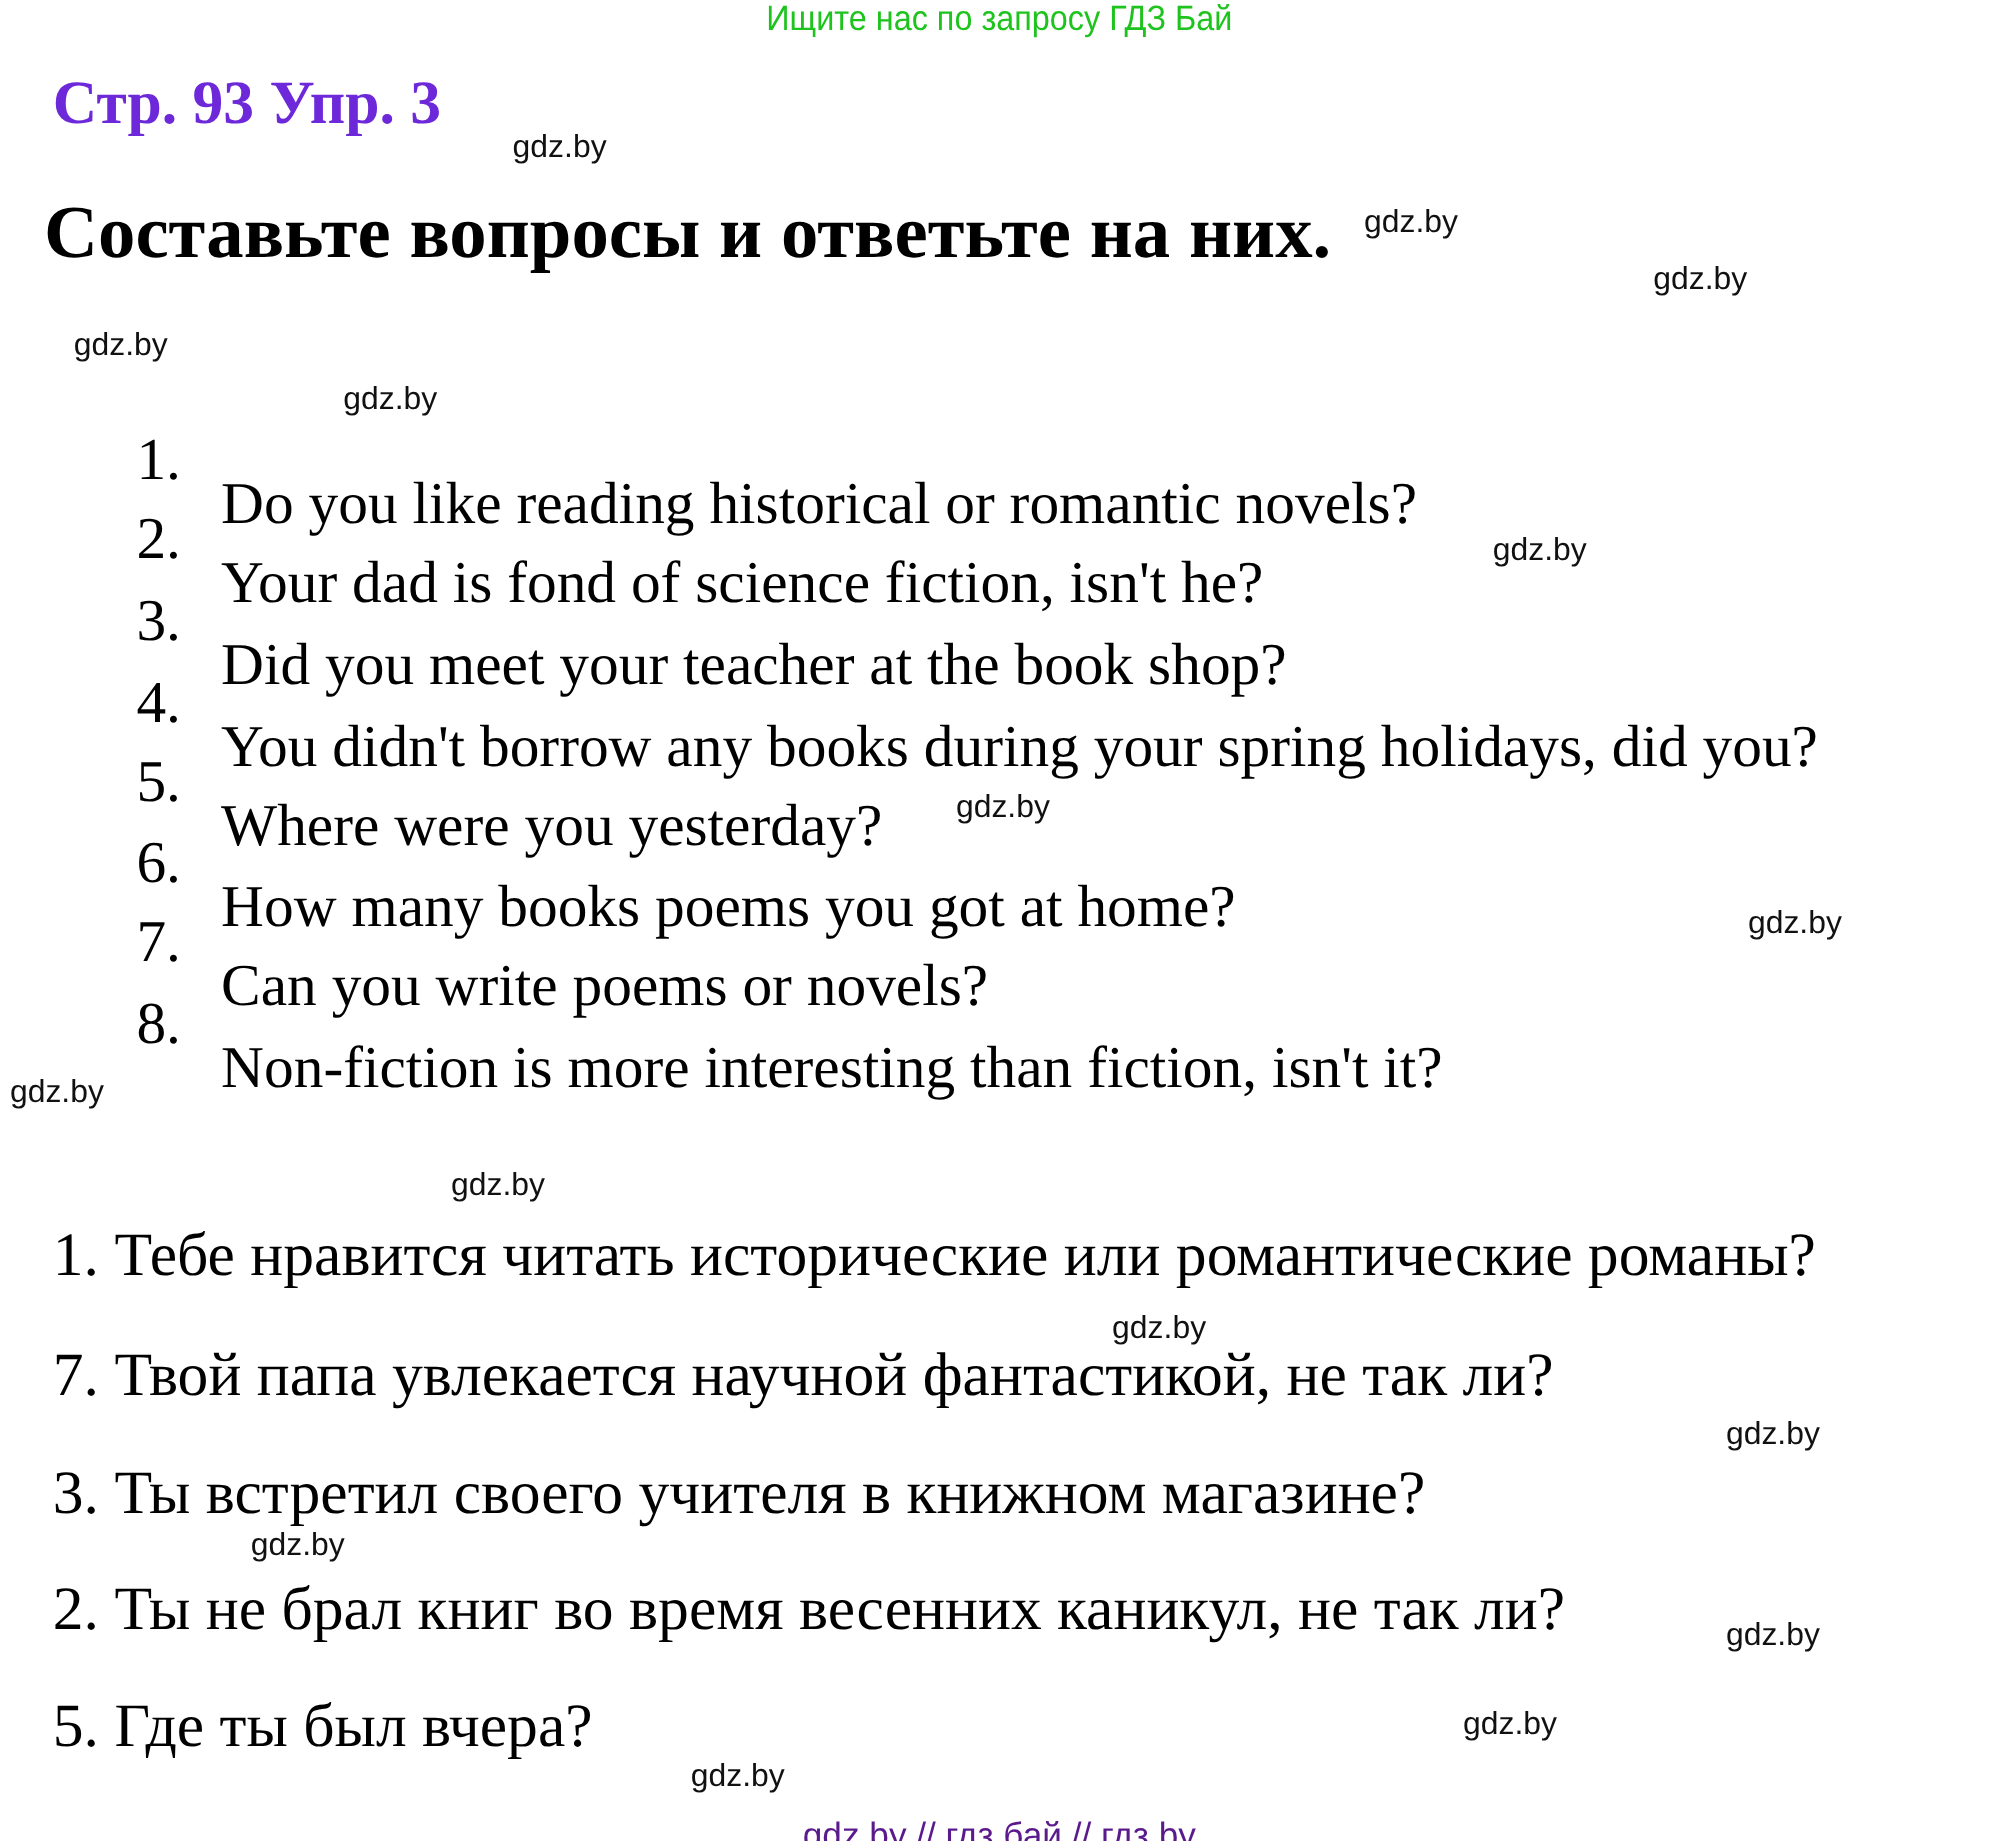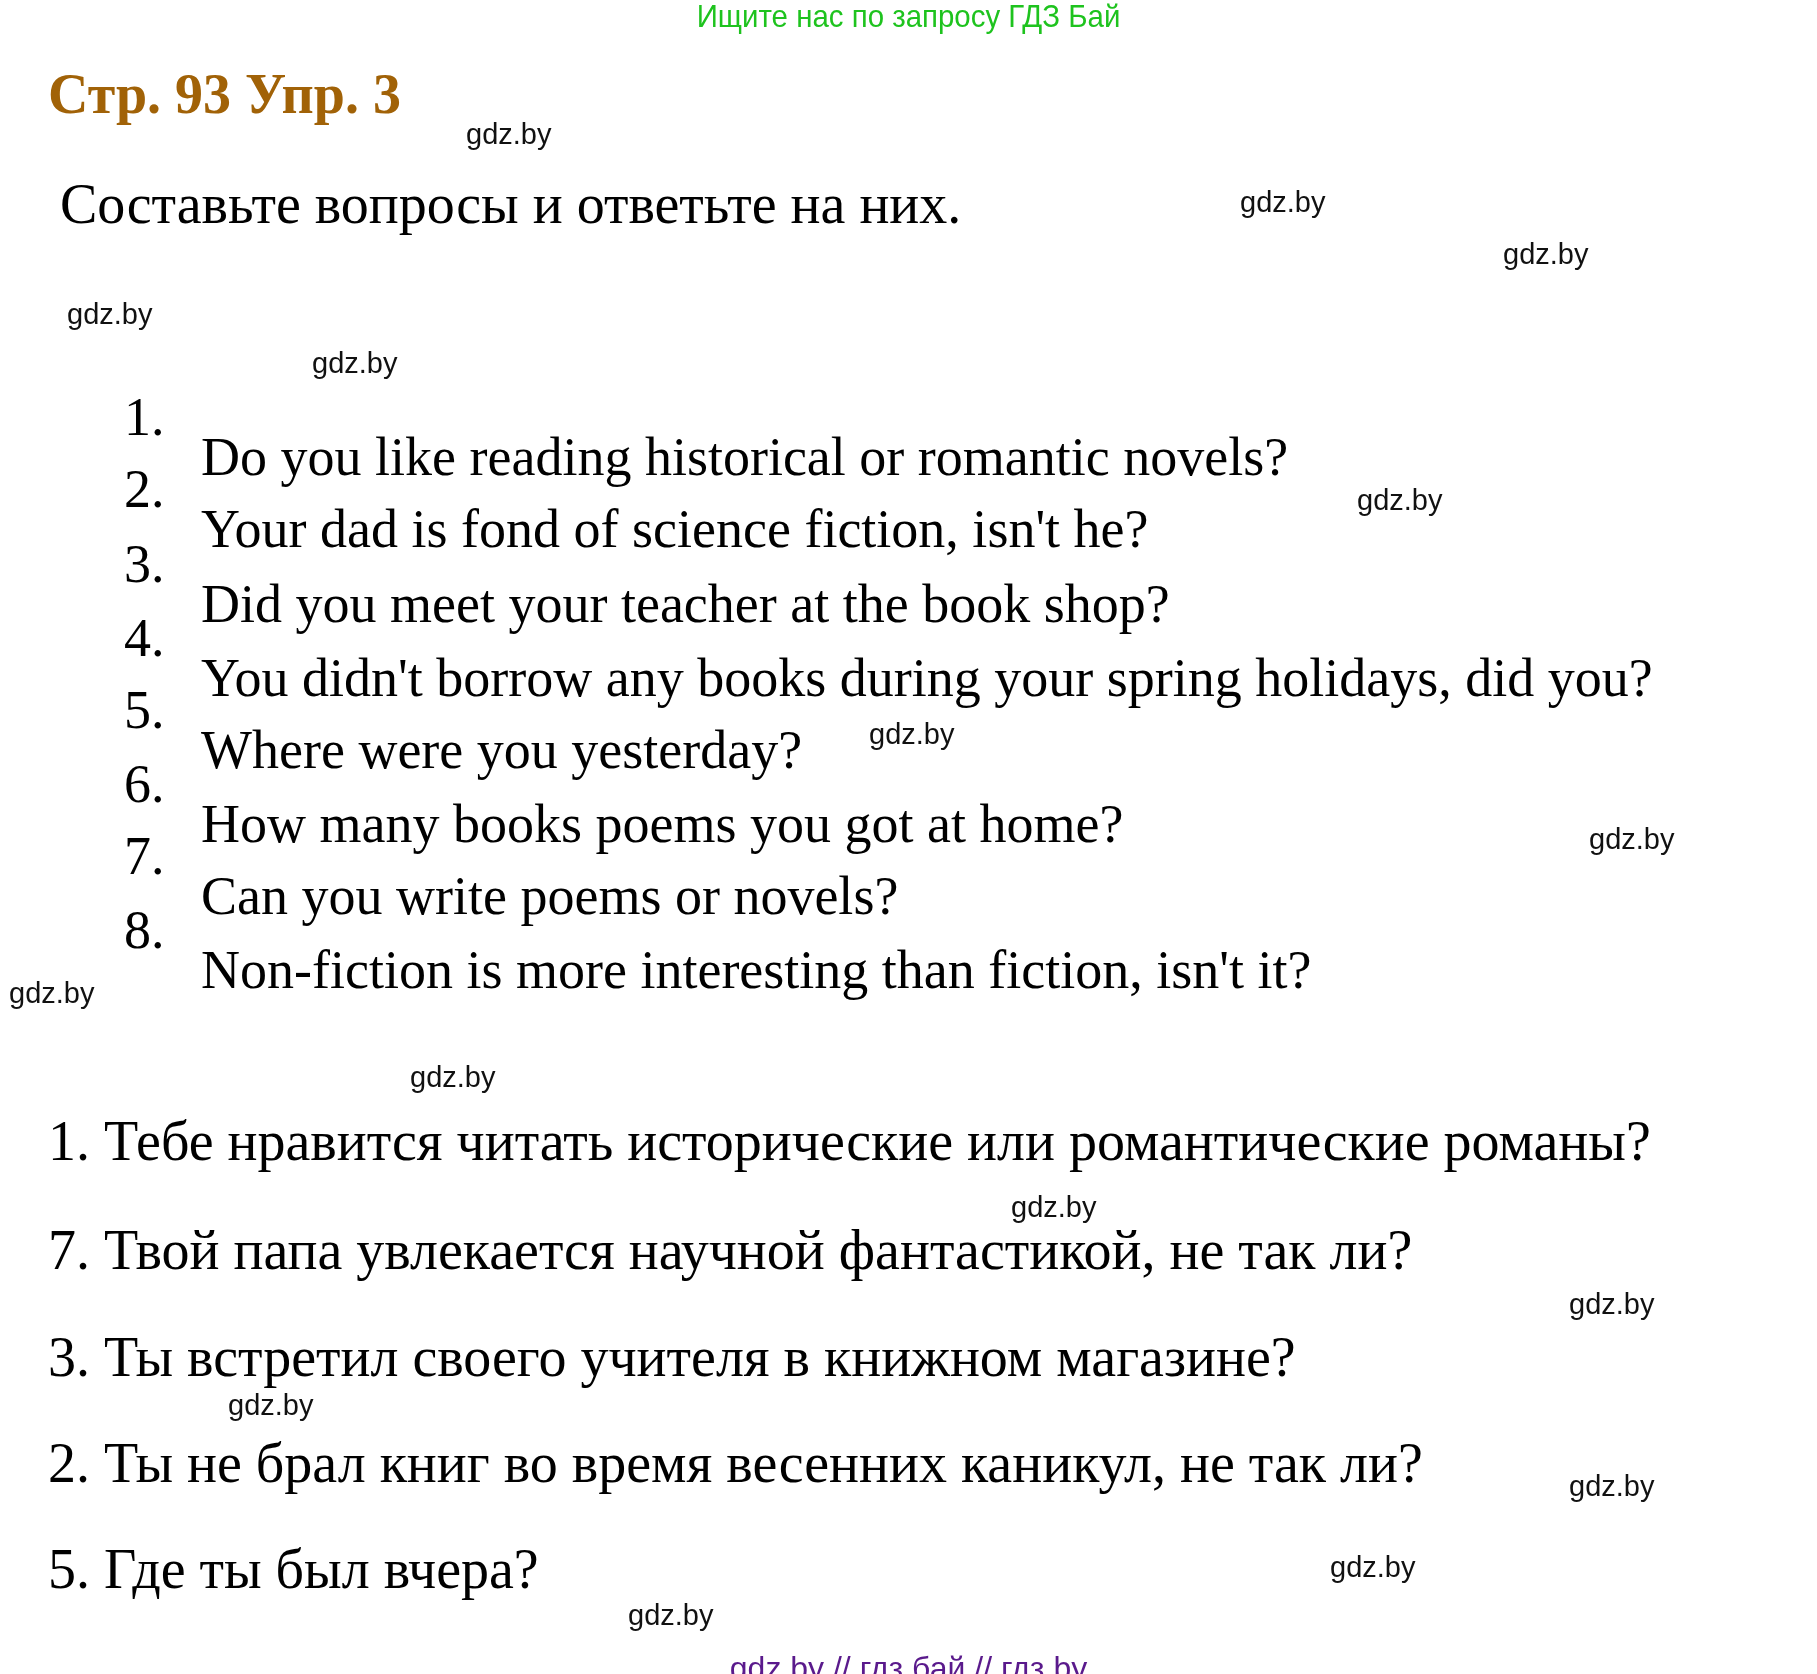--- a/index.html
+++ b/index.html
@@ -1,20 +1,20 @@
 <!DOCTYPE html>
 <html><head>
 <meta charset="utf-8">
 <style>
   html, body { margin:0; padding:0; background:#ffffff; }
   body { width:1817px; height:1674px; position:relative; overflow:hidden; }
   .abs { position:absolute; white-space:nowrap; }
   .top-banner { left:0; width:1817px; text-align:center; top:-2px; font-family:"Liberation Sans", sans-serif; font-size:32px; color:#1ec31e; transform:scaleX(0.92); transform-origin:center; }
-  .title { left:48px; top:62px; font-family:"Liberation Serif", serif; font-weight:bold; font-size:56px; color:#a16207; }
-  .subtitle { left:60px; top:172px; font-family:"Liberation Serif", serif; font-weight:normal; font-size:56px; color:#000; }
+  .title { left:48px; top:62px; font-family:"Liberation Serif", serif; font-weight:bold; font-size:56px; color:#6d28d9; }
+  .subtitle { left:40px; top:172px; font-family:"Liberation Serif", serif; font-weight:bold; font-size:68px; color:#000; }
   .wm { font-family:Liberation Sans, sans-serif; font-size:29px; color:#111; }
   .en-row { left:0; font-family:"Liberation Serif", serif; font-size:54px; color:#000; height:64px; line-height:64px; }
   .en-row .num { position:absolute; left:124px; }
   .en-row .txt { position:absolute; left:201px;margin-top:40px; }
   .ru-row { left:48px; font-family:Liberation Serif, serif; font-size:56px; color:#000; height:66px; line-height:66px; }
   .footer { left:0; width:1817px; text-align:center; top:1650px; font-family:"Liberation Sans", sans-serif; font-size:32px; color:#5a1a8c; }
 </style>
 </head>
 <body>
 

